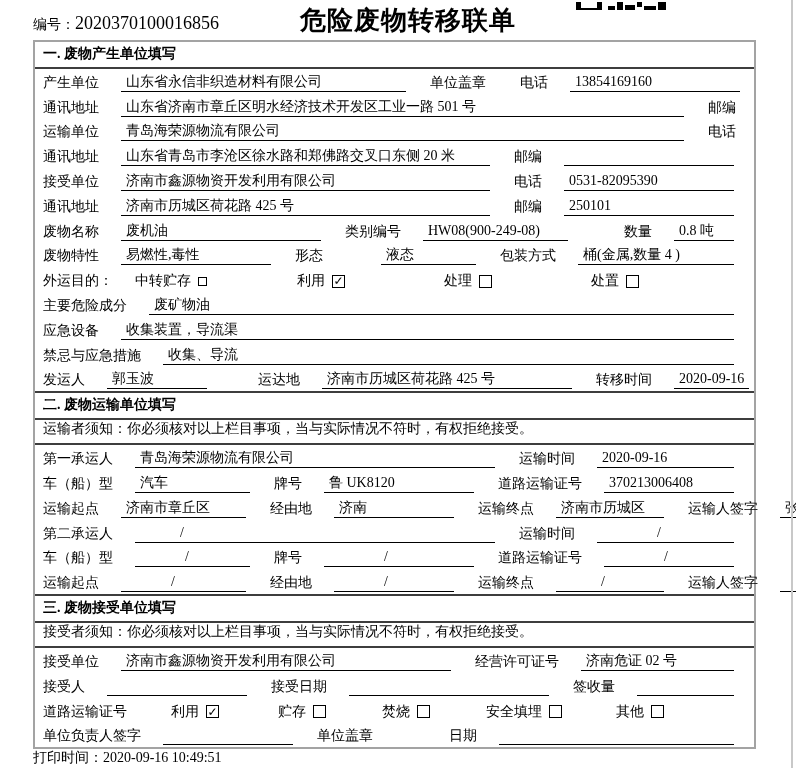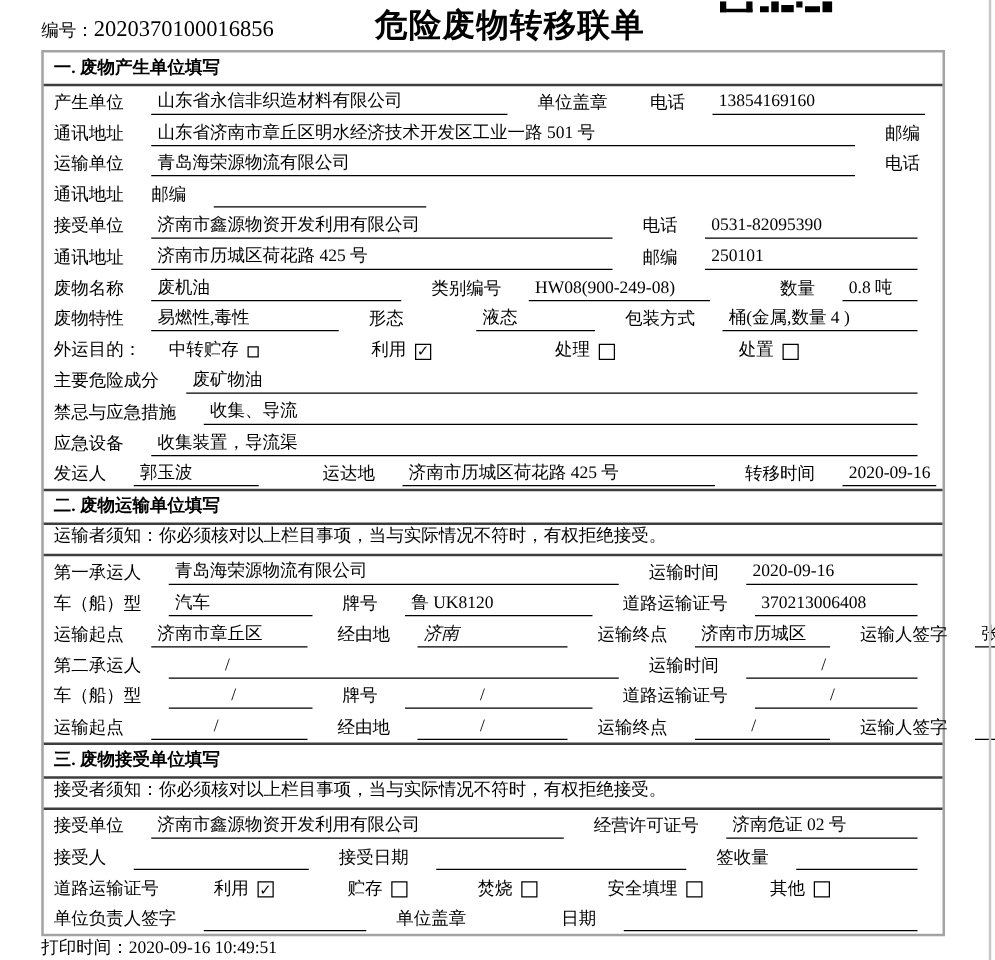--- a/index.html
+++ b/index.html
@@ -118,20 +118,21 @@
         <span class="f-value flex">山东省济南市章丘区明水经济技术开发区工业一路 501 号</span>
         <span class="f-label">邮编</span>
       </div>
       <div class="frow">
         <span class="f-label">运输单位</span>
         <span class="f-value flex">青岛海荣源物流有限公司</span>
         <span class="f-label">电话</span>
       </div>
       <div class="frow">
         <span class="f-label">通讯地址</span>
+        <span class="f-value flex">山东省青岛市李沧区徐水路和郑佛路交叉口东侧 20 米</span>
         <span class="f-label">邮编</span>
         <span class="f-value" style="width: 170px;"></span>
       </div>
       <div class="frow">
         <span class="f-label">接受单位</span>
         <span class="f-value flex">济南市鑫源物资开发利用有限公司</span>
         <span class="f-label">电话</span>
         <span class="f-value" style="width: 170px;">0531-82095390</span>
       </div>
       <div class="frow">
@@ -174,26 +175,26 @@
         <span class="f-check">
           <span class="f-check-label">处置</span>
           <span class="box"></span>
         </span>
       </div>
       <div class="frow">
         <span class="f-label">主要危险成分</span>
         <span class="f-value flex">废矿物油</span>
       </div>
       <div class="frow">
+        <span class="f-label">应急设备</span>
+        <span class="f-value flex">收集装置，导流渠</span>
+      </div>
+      <div class="frow">
         <span class="f-label">禁忌与应急措施</span>
         <span class="f-value flex">收集、导流</span>
-      </div>
-      <div class="frow">
-        <span class="f-label">应急设备</span>
-        <span class="f-value flex">收集装置，导流渠</span>
       </div>
       <div class="frow">
         <span class="f-label">发运人</span>
         <span class="f-value" style="width: 100px;">郭玉波</span>
         <span class="f-gap" style="width: 15px;"></span>
         <span class="f-label">运达地</span>
         <span class="f-value" style="width: 250px;">济南市历城区荷花路 425 号</span>
         <span class="f-label">转移时间</span>
         <span class="f-value flex">2020-09-16</span>
       </div>
@@ -212,21 +213,21 @@
         <span class="f-value" style="width: 115px;">汽车</span>
         <span class="f-label">牌号</span>
         <span class="f-value" style="width: 150px;">鲁 UK8120</span>
         <span class="f-label">道路运输证号</span>
         <span class="f-value flex">370213006408</span>
       </div>
       <div class="frow">
         <span class="f-label">运输起点</span>
         <span class="f-value" style="width: 125px;">济南市章丘区</span>
         <span class="f-label">经由地</span>
-        <span class="f-value" style="width: 120px; font-style: italic;">济南</span>
+        <span class="f-value" style="width: 120px;">济南</span>
         <span class="f-label">运输终点</span>
         <span class="f-value" style="width: 108px;">济南市历城区</span>
         <span class="f-label">运输人签字</span>
         <span class="f-value flex">张春雷</span>
       </div>
       <div class="frow">
         <span class="f-label">第二承运人</span>
         <span class="f-value" style="width: 360px; padding-left: 45px;">/</span>
         <span class="f-label">运输时间</span>
         <span class="f-value flex" style="padding-left: 60px;">/</span>

